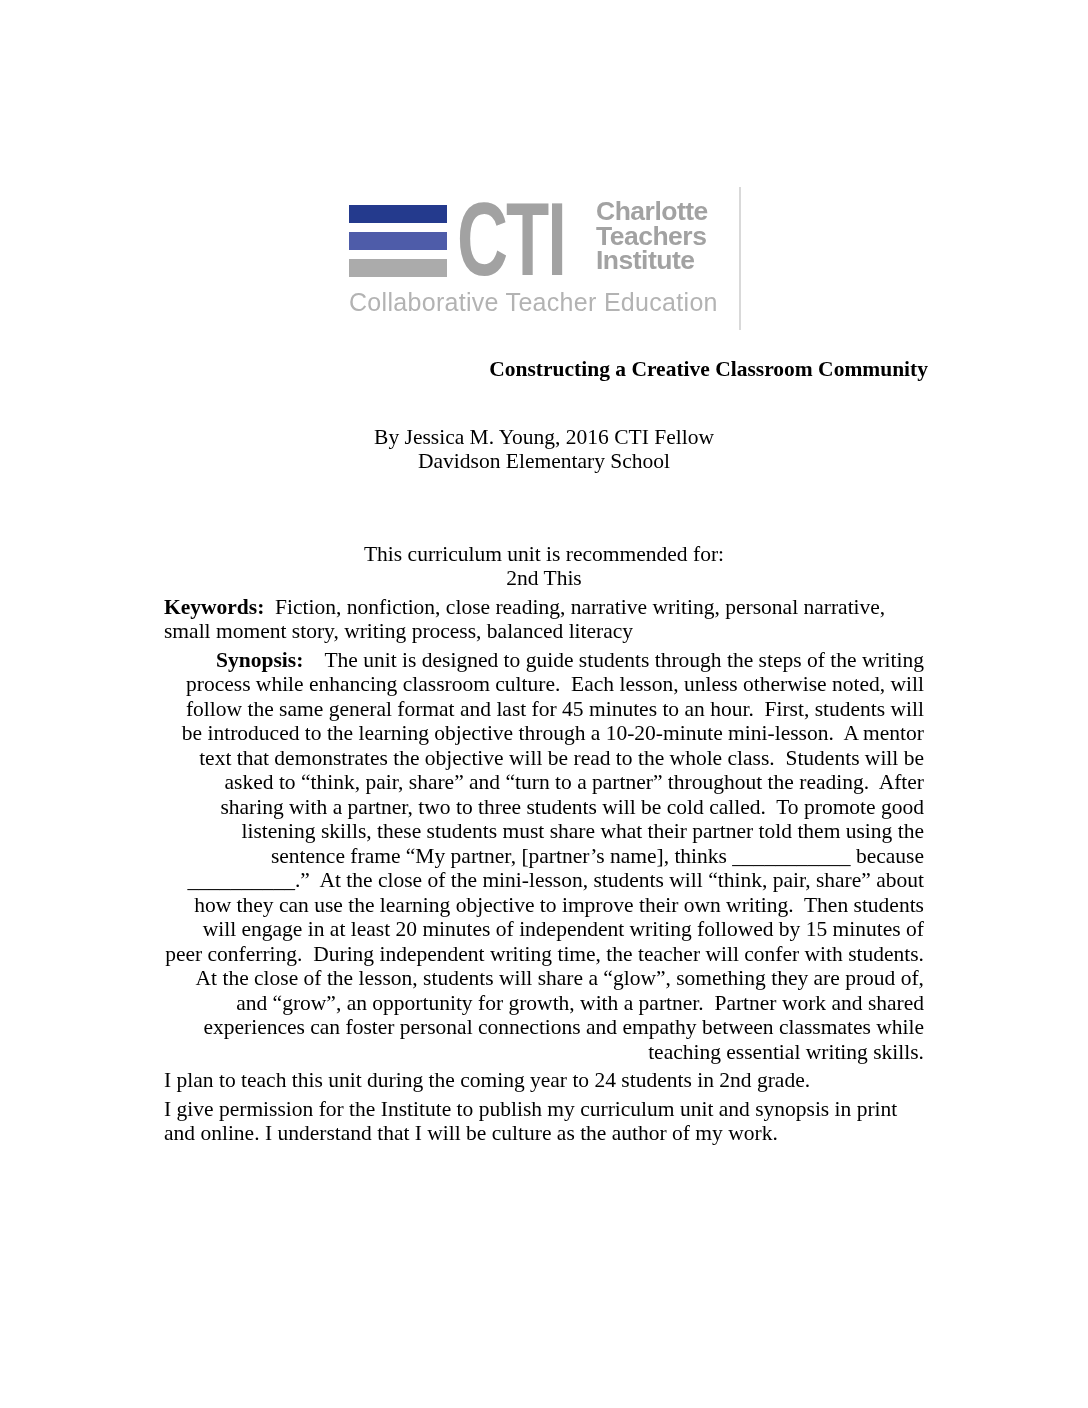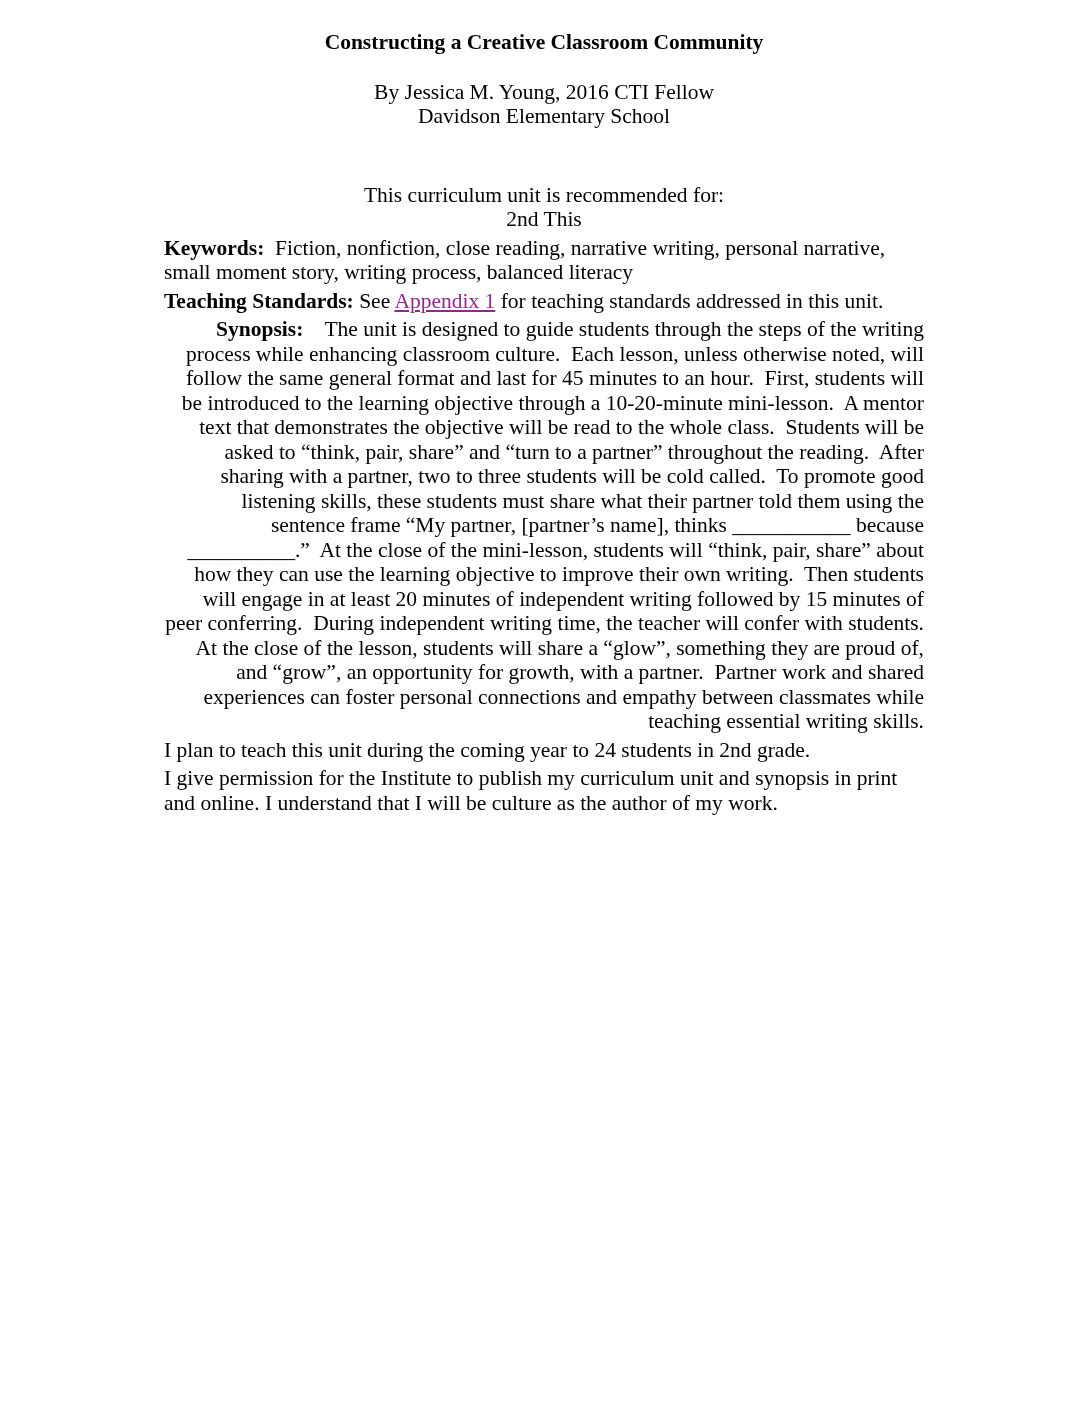--- a/index.html
+++ b/index.html
@@ -62,54 +62,68 @@
     right: 0;
     top: -3px;
     width: 2px;
     height: 143px;
     background: #d9d9d9;
   }
 
   
   .text-col { margin: 0 160px; width: 768px; }
   .centered { text-align: center; }
-  .doc-title { margin-top: 30px; font-weight: bold; }
-  .byline { margin-top: 25px; }
-  .recommended { margin-top: 54px; }
+  .doc-title { margin-top: 30px; font-weight: bold; text-align: right; }
+  .byline { margin-top: 43px; }
+  .recommended { margin-top: 68px; }
   p.para { margin: 4px; white-space: pre-wrap; }
   .keywords { margin-top: 20px; }
   .standards { margin-top: 24px; }
   .synopsis { margin-top: 23px; text-align: right; }
   .plain-para { margin-top: 25px; }
   .lead { font-weight: bold; }
   .app-link { text-decoration: underline; cursor: pointer; }
 </style>
 </head>
 <body>
 
 <div class="page">
 
+  <div class="logo">
+    <div class="logo-bars">
+      <div class="logo-bar" style="background: rgb(36, 58, 141);"></div>
+      <div class="logo-bar" style="background: rgb(78, 92, 169);"></div>
+      <div class="logo-bar" style="background: rgb(171, 171, 171);"></div>
+    </div>
+    <div class="logo-acronym" style="color: rgb(162, 162, 162);">CTI</div>
+    <div class="logo-org" style="color: rgb(162, 162, 162);">
+      <div>Charlotte</div>
+      <div>Teachers</div>
+      <div>Institute</div>
+    </div>
+    <div class="logo-tagline" style="color: rgb(179, 179, 179);">Collaborative Teacher Education</div>
+    <div class="logo-divider"></div>
+  </div>
 
   <div class="text-col">
 
     <div class="doc-title centered">Constructing a Creative Classroom Community</div>
 
     <div class="byline centered">
       <div>By Jessica M. Young, 2016 CTI Fellow</div>
       <div>Davidson Elementary School</div>
     </div>
 
     <div class="recommended centered">
       <div>This curriculum unit is recommended for:</div>
       <div>2nd This</div>
     </div>
 
     <p class="para keywords"><span class="lead">Keywords:</span><span>  Fiction, nonfiction, close reading, narrative writing, personal narrative, small moment story, writing process, balanced literacy</span></p>
 
-    <p class="para standards"><span class="lead">Teaching Standards:</span><span> See </span><a class="app-link" style="color: rgb(145, 39, 143);">Appendix 1</a><span> for teaching standards addressed in this unit.</span></p>
 
     <p class="para synopsis"><span class="lead">Synopsis:</span><span>    The unit is designed to guide students through the steps of the writing process while enhancing classroom culture.  Each lesson, unless otherwise noted, will follow the same general format and last for 45 minutes to an hour.  First, students will be introduced to the learning objective through a 10-20-minute mini-lesson.  A mentor text that demonstrates the objective will be read to the whole class.  Students will be asked to “think, pair, share” and “turn to a partner” throughout the reading.  After sharing with a partner, two to three students will be cold called.  To promote good listening skills, these students must share what their partner told them using the sentence frame “My partner, [partner’s name], thinks ___________ because __________.”  At the close of the mini-lesson, students will “think, pair, share” about how they can use the learning objective to improve their own writing.  Then students will engage in at least 20 minutes of independent writing followed by 15 minutes of peer conferring.  During independent writing time, the teacher will confer with students.  At the close of the lesson, students will share a “glow”, something they are proud of, and “grow”, an opportunity for growth, with a partner.  Partner work and shared experiences can foster personal connections and empathy between classmates while teaching essential writing skills.</span></p>
 
     <p class="para plain-para">I plan to teach this unit during the coming year to 24 students in 2nd grade.</p>
 
     <p class="para plain-para">I give permission for the Institute to publish my curriculum unit and synopsis in print and online. I understand that I will be culture as the author of my work.</p>
 
   </div>
 
 </div>

